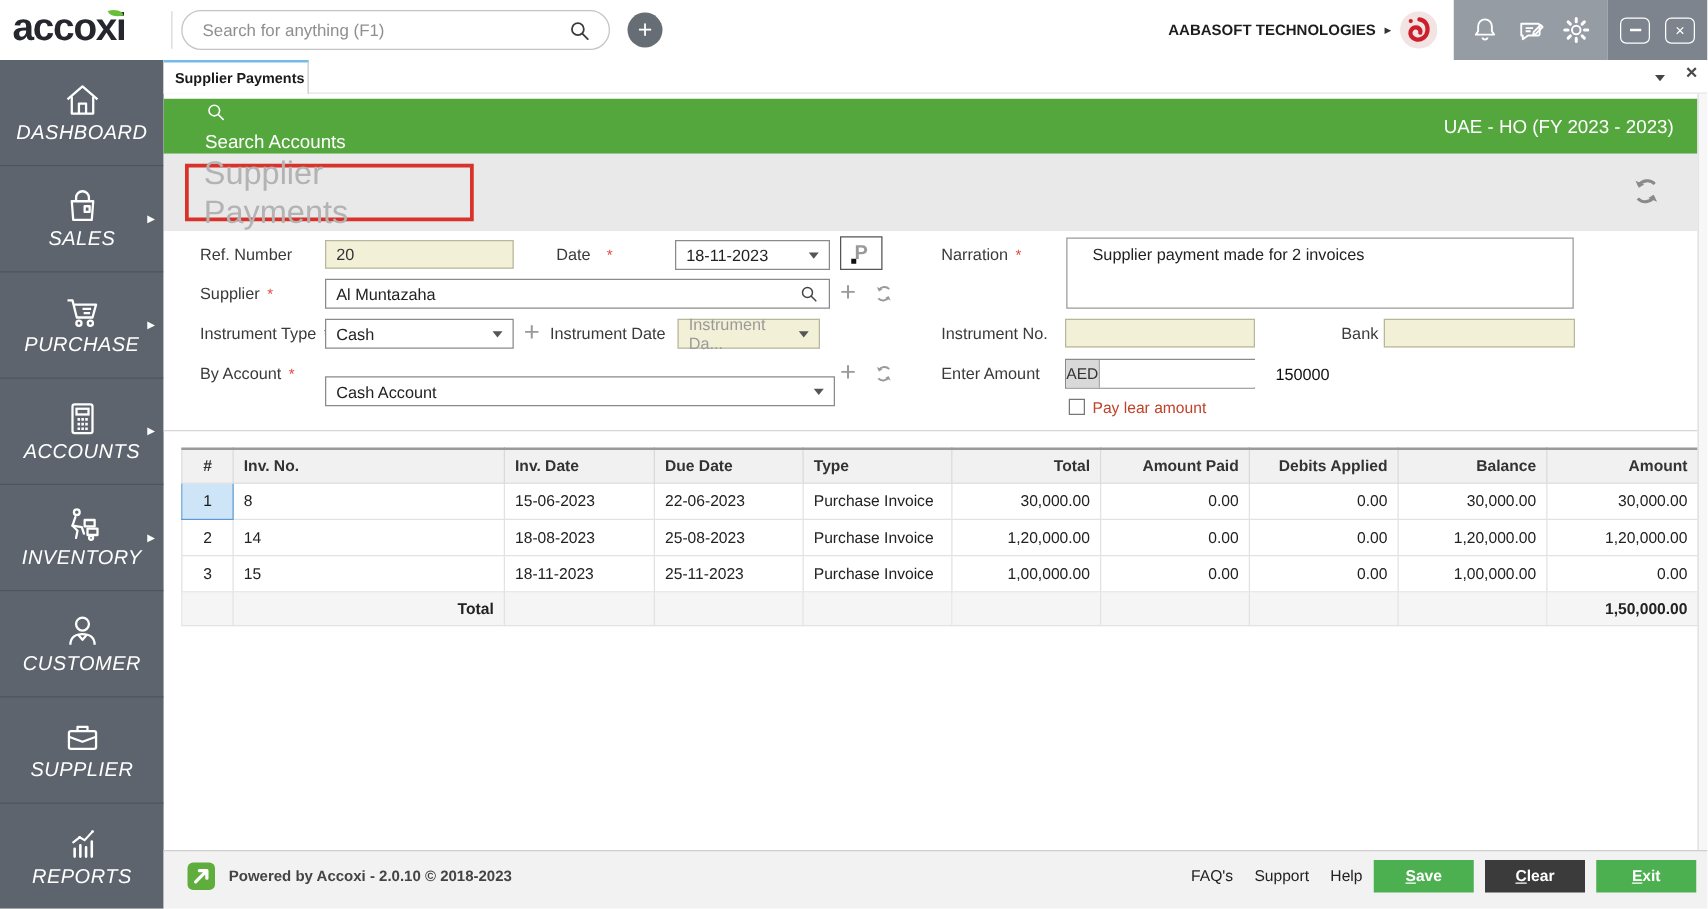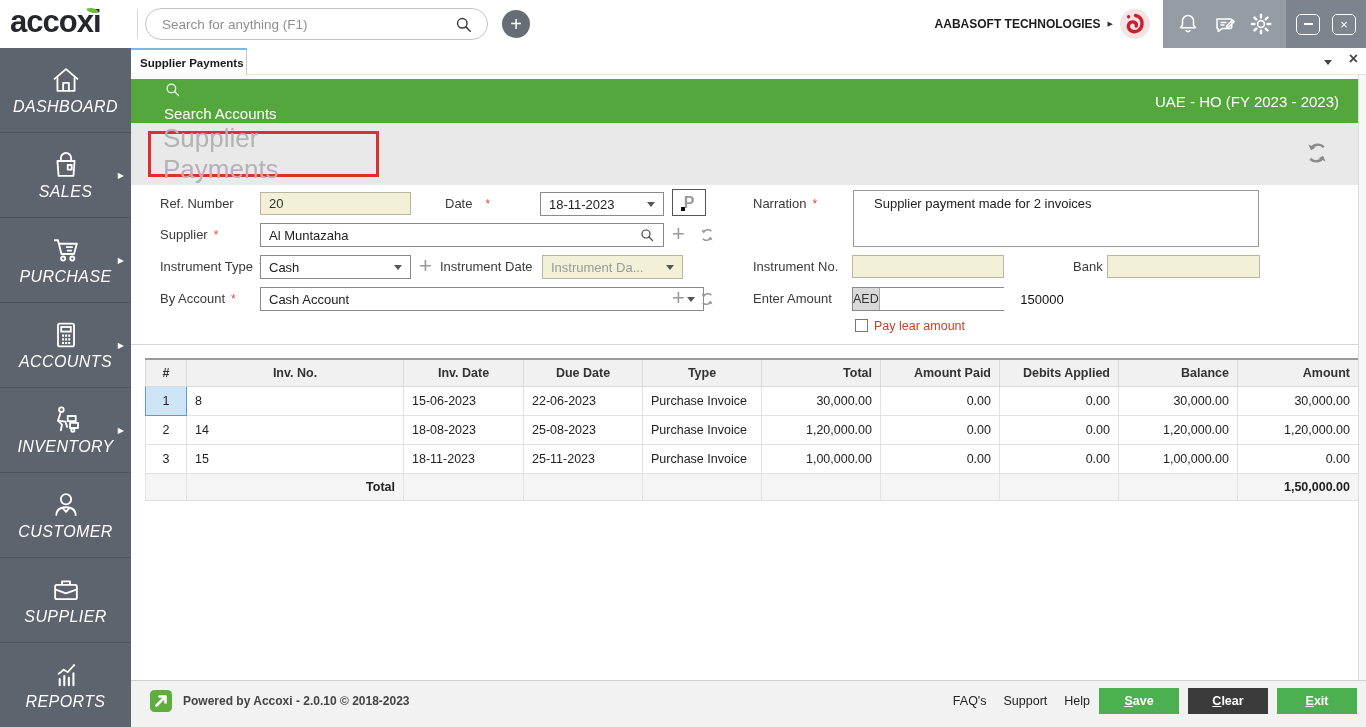--- a/index.html
+++ b/index.html
@@ -72,21 +72,21 @@
   .mag-dark { width:16px; height:16px; color:#444; }
   .amt-combo { position:absolute; height:24px; border:1px solid #8a8a8a; display:flex; }
   .amt-cur { width:43px; background:#d9d9d9; display:flex; align-items:center; justify-content:center; font-size:12.5px; color:#333; border-right:1px solid #aaa; }
   .amt-val { flex:1; border:none; outline:none; text-align:right; font-size:13px; padding:0 8px; font-family:"Liberation Sans",sans-serif; color:#111; }
   .chk { position:absolute; width:13px; height:13px; border:1px solid #777; background:#fff; cursor:pointer; }
   .chk-lbl { position:absolute; font-size:12.5px; color:#c0432b; cursor:default; }
 
   
   .table-wrap { position:absolute; left:14px; top:310px; width:1213px; }
   table { width:1213px; border-collapse:collapse; table-layout:fixed; border:1px solid #ababab; border-top:2px solid #9a9a9a; font-size:12.5px; }
-  th { background:#f1f1f1; height:27px; font-weight:bold; color:#333; padding:0 8px; border:1px solid #d9d9d9; text-align:center; }
+  th { background:#f1f1f1; height:27px; font-weight:bold; color:#333; padding:0 8px; border:1px solid #d9d9d9; text-align:left; }
   td { height:29px; color:#222; padding:0 8px; border:1px solid #e2e2e2; background:#fff; overflow:hidden; white-space:nowrap; }
   th:nth-child(1) { text-align:center; }
   td:nth-child(1) { text-align:center; }
   th:nth-child(n+6), td:nth-child(n+6) { text-align:right; }
   td.sel-cell { background:#cde5f7; border:1px solid #5b9bd5; color:#1a1a1a; }
   tfoot td { background:#f5f5f5; height:27px; }
   tfoot .t-label { font-weight:bold; text-align:right; }
   tfoot .t-amount { font-weight:bold; }
 
   .gutter { position:absolute; right:0; top:27px; width:8px; height:605px; background:#f7f7f7; border-left:1px solid #ddd; }
@@ -388,32 +388,32 @@
       </svg>
 
     <span class="fl" style="left:29px;top:74px"><span>Instrument Type</span><span class="req">*</span></span>
     <div class="sel" style="left:129px;top:70px;width:151px">
       <span>Cash</span>
         <span class="spacer"></span>
         <span class="caret"></span>
     </div>
     <span class="mini-ic plus-ic" style="left:288px;top:70px">+</span>
     <span class="fl" style="left:309px;top:74px"><span>Instrument Date</span></span>
-    <div class="sel disabled" style="left:411px;top:70px;width:141px">
+    <div class="sel disabled" style="left:411px;top:70px;width:114px">
       <span>Instrument Da...</span>
         <span class="spacer"></span>
         <span class="caret"></span>
     </div>
     <span class="fl" style="left:622px;top:74px"><span>Instrument No.</span></span>
     <input class="inp" style="left: 721px; top: 70px; width: 152px;">
     <span class="fl" style="left:942px;top:74px"><span>Bank Name</span></span>
     <input class="inp" style="left: 976px; top: 70px; width: 153px;">
 
     <span class="fl" style="left:29px;top:106px"><span>By Account</span><span class="req">*</span></span>
-    <div class="sel" style="left:129px;top:102px;width:444px">
+    <div class="sel" style="left:129px;top:116px;width:408px">
       <span>Cash Account</span>
         <span class="spacer"></span>
         <span class="caret"></span>
     </div>
     <span class="mini-ic plus-ic" style="left:541px;top:102px">+</span>
     <svg class="mini-ic sync-mini" style="left:567px;top:105px">
         <use href="#icon-sync"></use>
       </svg>
     <span class="fl" style="left:622px;top:106px"><span>Enter Amount</span></span>
     <div class="amt-combo" style="left:721px;top:102px;width:152px">

